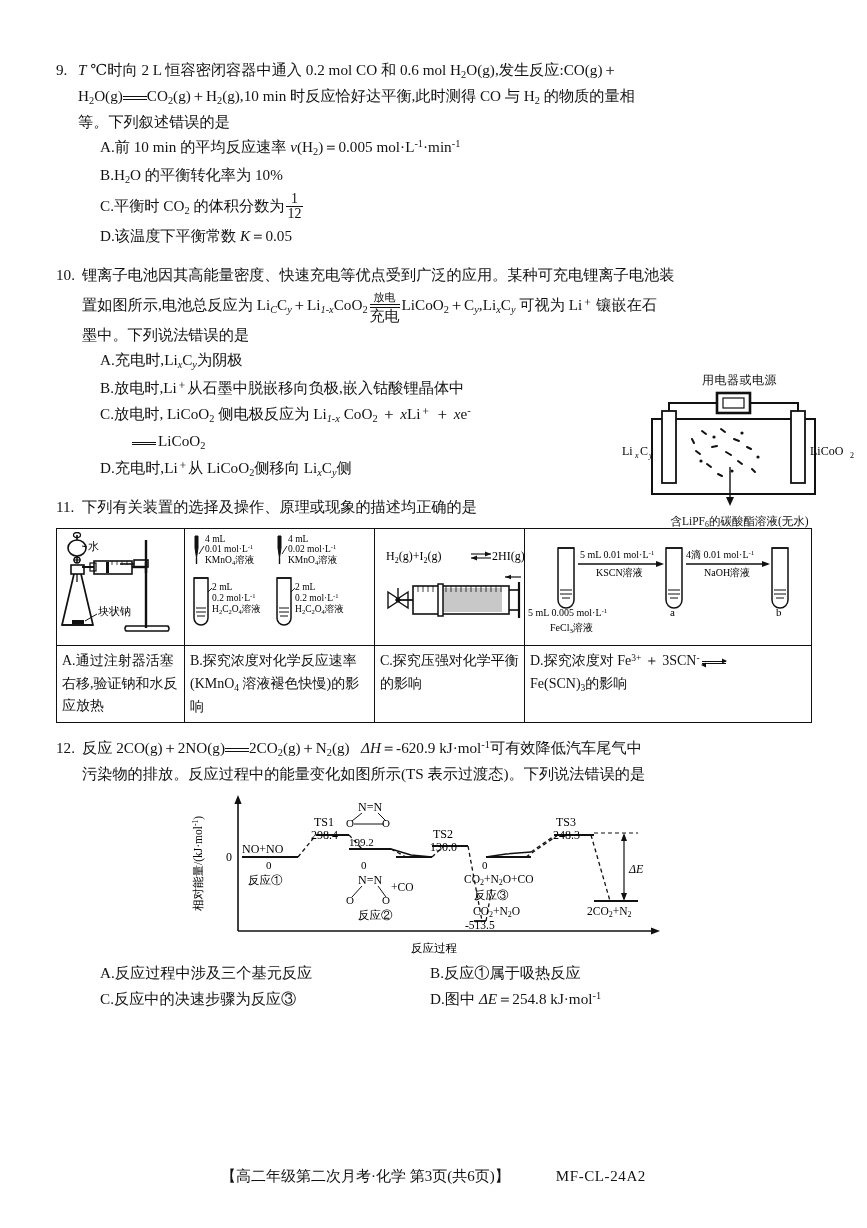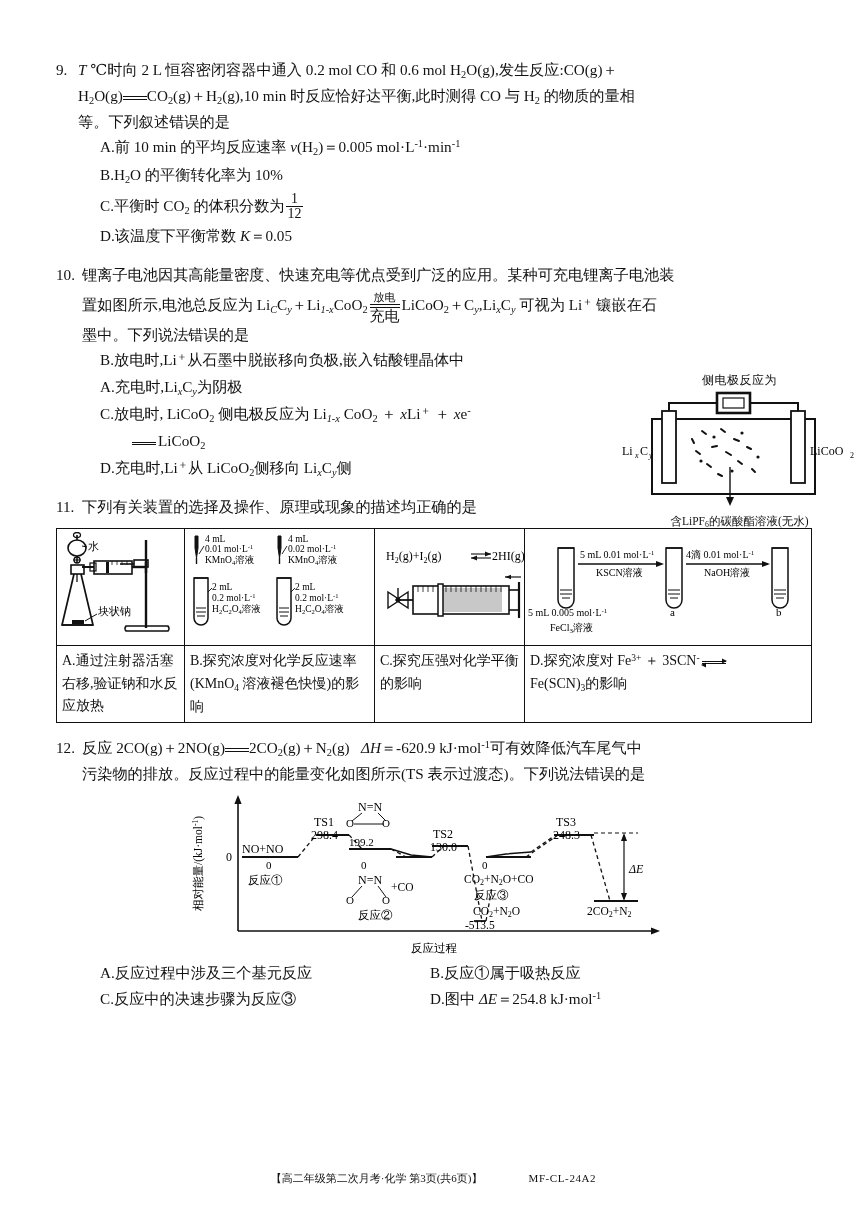--- a/index.html
+++ b/index.html
@@ -63,21 +63,21 @@
   
   .app-table { width: 756px; margin: 9px 0 0 0; border:1.6px solid #111; border-collapse:collapse; table-layout:fixed; }
   .app-table td { border:1.3px solid #111; vertical-align:top; padding:4px 5px; }
   .app-desc { font-size:14px; line-height:1.6; }
   .fig-cell { height:112px; padding:3px !important; }
 
   
   .energy-wrap { display:flex; justify-content:center; margin-top:4px; }
 
   
-  .footer { position:absolute; left:0; right:0; bottom:42px; text-align:center; font-size:11px; }
+  .footer { position:absolute; left:0; right:0; bottom:42px; text-align:center; font-size:15px; }
   .footer .code { display:inline-block; margin-left:46px; letter-spacing:0.6px; }
   svg text { font-family:"Liberation Serif","DejaVu Serif",serif; }
 </style>
 </head>
 <body>
 
 <div class="page">
 
   <div class="q" style="margin-top:0;">
     <span class="q-num">9.</span>
@@ -112,41 +112,41 @@
     <span class="q-num">10.</span>
     <div class="q-body" style="padding-left:26px;">
       <div>锂离子电池因其高能量密度、快速充电等优点受到广泛的应用。某种可充电锂离子电池装</div>
       <div style="line-height:2.3;">
         <span>置如图所示,电池总反应为 Li</span><sub class="it" style="font-style:italic">C</sub><span>C</span><sub class="it">y</sub><span>＋Li</span><sub class="it">1-x</sub><span>CoO</span><sub>2</sub><span class="eqarr-lab" style="width:30px;"><span class="top">放电</span><span class="mid"></span><span class="bot">充电</span></span><span>LiCoO</span><sub>2</sub><span>＋C</span><sub class="it">y</sub><span>,Li</span><sub class="it">x</sub><span>C</span><sub class="it">y</sub><span> 可视为 Li</span><sup>＋</sup><span> 镶嵌在石</span>
       </div>
       <div>墨中。下列说法错误的是</div>
     </div>
 
     <div class="opt">
+      <span>A.</span><span>充电时,Li</span><sub class="it">x</sub><span>C</span><sub class="it">y</sub><span>为阴极</span>
+    </div>
+
+    <div class="opt">
       <span>B.</span><span>放电时,Li</span><sup>＋</sup><span>从石墨中脱嵌移向负极,嵌入钴酸锂晶体中</span>
-    </div>
-
-    <div class="opt">
-      <span>A.</span><span>充电时,Li</span><sub class="it">x</sub><span>C</span><sub class="it">y</sub><span>为阴极</span>
     </div>
 
     <div class="opt" style="width:520px;">
       <span>C.</span><span>放电时, LiCoO</span><sub>2</sub><span> 侧电极反应为 Li</span><sub class="it">1-x</sub><span> CoO</span><sub>2</sub><span> ＋ </span><span class="it">x</span><span>Li</span><sup>＋</sup><span> ＋ </span><span class="it">x</span><span>e</span><sup>-</sup>
     </div>
     <div class="opt" style="padding-left:76px;">
       <span class="dbleq" style="width:26px;"></span><span>LiCoO</span><sub>2</sub>
     </div>
 
     <div class="opt">
       <span>D.</span><span>充电时,Li</span><sup>＋</sup><span>从 LiCoO</span><sub>2</sub><span>侧移向 Li</span><sub class="it">x</sub><span>C</span><sub class="it">y</sub><span>侧</span>
     </div>
   </div>
 
   <div class="battery-fig">
-    <div class="battery-cap">侧电极反应为</div>
+    <div class="battery-cap">用电器或电源</div>
     <svg width="235" height="118" viewBox="0 0 235 118">
 
       <polyline points="47,30 47,14 95,14" fill="none" stroke="#111" stroke-width="2"></polyline>
       <polyline points="128,14 176,14 176,30" fill="none" stroke="#111" stroke-width="2"></polyline>
       <rect x="95" y="4" width="33" height="20" fill="none" stroke="#111" stroke-width="2.6"></rect>
       <rect x="101" y="9" width="21" height="10" fill="none" stroke="#111" stroke-width="1.2"></rect>
 
       <rect x="30" y="30" width="163" height="75" fill="none" stroke="#111" stroke-width="2"></rect>
 
       <rect x="40" y="22" width="14" height="72" fill="#fff" stroke="#111" stroke-width="1.8"></rect>

